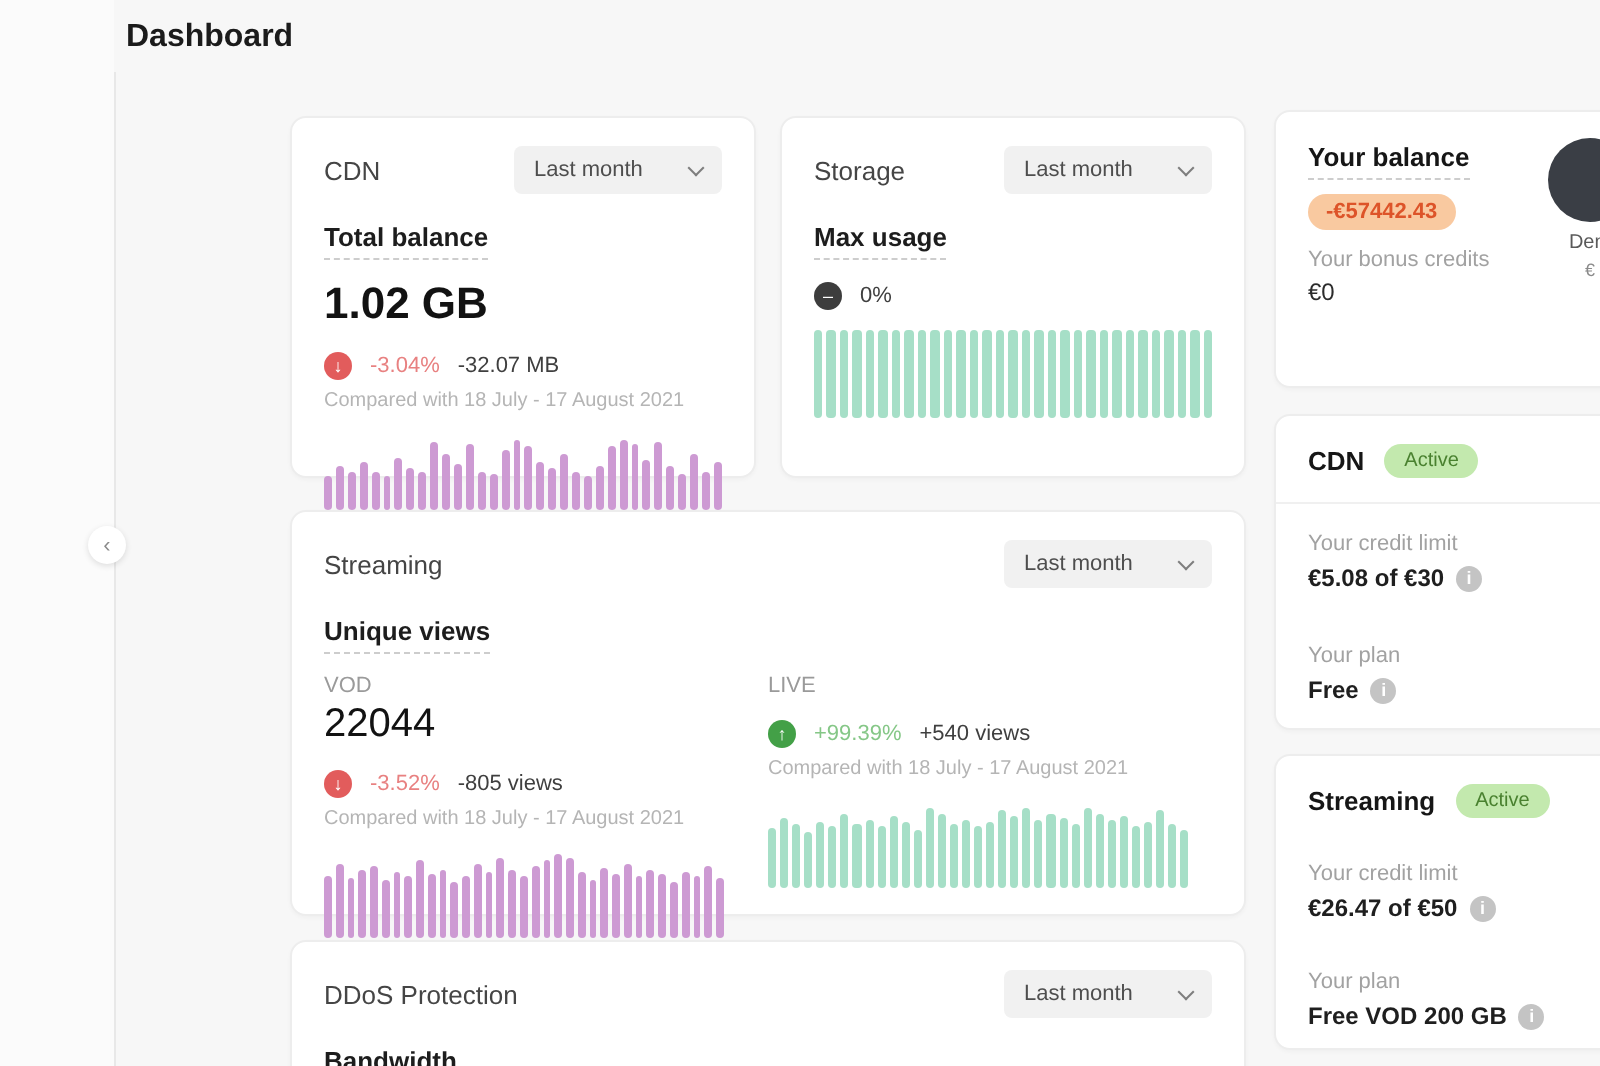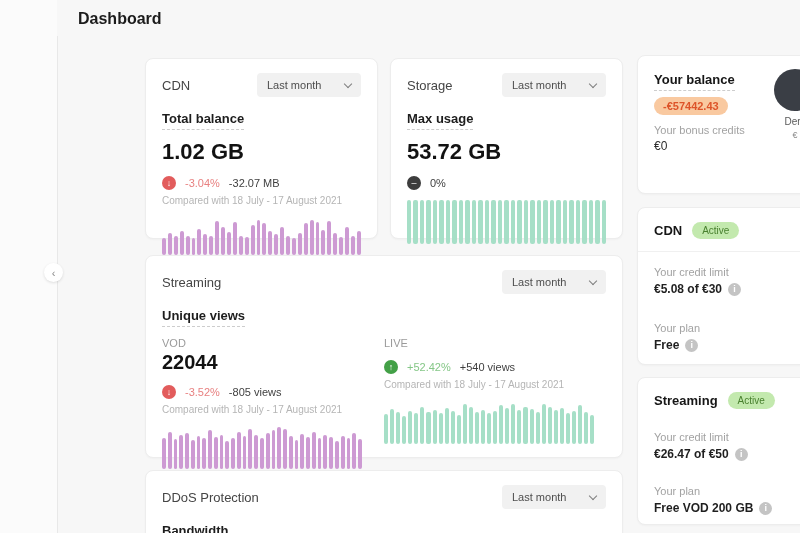--- a/index.html
+++ b/index.html
@@ -3,21 +3,21 @@
 <meta charset="utf-8">
 <style>
   * { box-sizing: border-box; margin: 0; padding: 0; }
   body { font-family: "Liberation Sans", sans-serif; background: #fbfbfb; }
   .screen { position: relative; width: 800px; height: 533px; overflow: hidden; background: #fbfbfb; }
   .main-area { position: absolute; left: 57px; top: 0; right: 0; bottom: 0; background: #f7f7f7; }
   .rail-divider { position: absolute; left: 57px; top: 36px; bottom: 0; width: 1px; background: #e8e8e8; }
   .collapse-btn { position: absolute; left: 44px; top: 263px; width: 19px; height: 19px; border-radius: 50%;
     background: #fff; box-shadow: 0 1px 3px rgba(0,0,0,.12); display: flex; align-items: center; justify-content: center;
     color: #8a8a8a; font-size: 11px; cursor: pointer; z-index: 5; }
-  .page-title { position: absolute; left: 78px; top: 10px; font-size: 16px; font-weight: bold; color: #1b1b1b; }
+  .page-title { position: absolute; left: 63px; top: 10px; font-size: 16px; font-weight: bold; color: #1b1b1b; }
 
   .card { position: absolute; background: #fff; border: 1px solid #ededed; border-radius: 8px;
     box-shadow: 0 1px 2px rgba(0,0,0,.03); padding: 14px 16px; }
   #card-cdn      { left: 145px; top: 58px;  width: 233px; height: 181px; }
   #card-storage  { left: 390px; top: 58px;  width: 233px; height: 181px; }
   #card-streaming{ left: 145px; top: 255px; width: 478px; height: 203px; }
   #card-ddos     { left: 145px; top: 470px; width: 478px; height: 90px; }
   #card-balance  { left: 637px; top: 55px;  width: 190px; height: 139px; }
   #card-side-cdn { left: 637px; top: 207px; width: 190px; height: 158px; }
   #card-side-str { left: 637px; top: 377px; width: 190px; height: 148px; }
@@ -25,21 +25,21 @@
   .card-header { display: flex; justify-content: space-between; align-items: center; }
   .card-title { font-size: 13px; color: #454545; }
   .dropdown { display: flex; align-items: center; justify-content: space-between; min-width: 104px;
     background: #f1f1f1; border-radius: 4px; padding: 6px 10px; font-size: 11px; color: #4e4e4e; cursor: pointer; }
   .chev { width: 6px; height: 6px; border-right: 1.4px solid #7e7e7e; border-bottom: 1.4px solid #7e7e7e;
     transform: rotate(45deg); margin-top: -3px; }
 
   .metric-label { display: inline-block; font-size: 13px; font-weight: bold; color: #1d1d1d;
     border-bottom: 1px dashed #cdcdcd; padding-bottom: 3px; margin-top: 14px; }
   .big-value { font-size: 22px; font-weight: bold; color: #121212; margin-top: 9px; }
-  .mid-value { font-size: 20px; font-weight: bold; color: #121212; margin-top: 2px; }
+  .mid-value { font-size: 20px; font-weight: normal; color: #121212; margin-top: 2px; }
   .change-row { display: flex; align-items: center; gap: 9px; margin-top: 11px; font-size: 11px; }
   .trend-icon { width: 14px; height: 14px; border-radius: 50%; color: #fff; font-size: 9px;
     display: inline-flex; align-items: center; justify-content: center; flex: none; }
   .trend-down { background: #e25c5c; } .trend-up { background: #43a047; } .trend-flat { background: #3d3d3d; }
   .pct-down { color: #e88181; } .pct-up { color: #85c787; } .pct-flat { color: #3f3f3f; }
   .change-abs { color: #3f3f3f; }
   .compare { font-size: 10px; color: #b5b5b5; margin-top: 5px; }
 
   .chart { display: flex; align-items: flex-end; gap: 2px; height: 44px; margin-top: 10px; }
   .bar-col { flex: 1; height: 100%; display: flex; flex-direction: column; justify-content: flex-end; gap: 2px; }
@@ -240,21 +240,20 @@
 
   <section class="card" id="card-storage">
     <div class="card-header">
       <span class="card-title">Storage</span>
       <div class="dropdown">
         <span>Last month</span>
         <span class="chev"></span>
       </div>
     </div>
     <span class="metric-label">Max usage</span>
-    <div class="big-value">53.72 GB</div>
     <div class="change-row">
       <span class="trend-icon trend-flat">–</span>
       <span class="pct-flat">0%</span>
     </div>
     <div class="chart">
         <div class="bar-col">
           <div class="bar" style="height: 100%; background: rgb(166, 223, 199);"></div>
         </div>
         <div class="bar-col">
           <div class="bar" style="height: 100%; background: rgb(166, 223, 199);"></div>
@@ -473,21 +472,21 @@
             </div>
             <div class="bar-col">
               <div class="bar" style="height: 68%; background: rgb(205, 154, 211);"></div>
             </div>
           </div>
       </div>
       <div>
         <div class="sub-label">LIVE</div>
         <div class="change-row">
           <span class="trend-icon trend-up">↑</span>
-          <span class="pct-up">+52.42%</span>
+          <span class="pct-up">+99.39%</span>
           <span class="change-abs">+540 views</span>
         </div>
         <div class="compare">Compared with 18 July - 17 August 2021</div>
         <div class="chart" style="margin-right:12px;">
             <div class="bar-col">
               <div class="bar" style="height: 68%; background: rgb(166, 223, 199);"></div>
             </div>
             <div class="bar-col">
               <div class="bar" style="height: 80%; background: rgb(166, 223, 199);"></div>
             </div>

